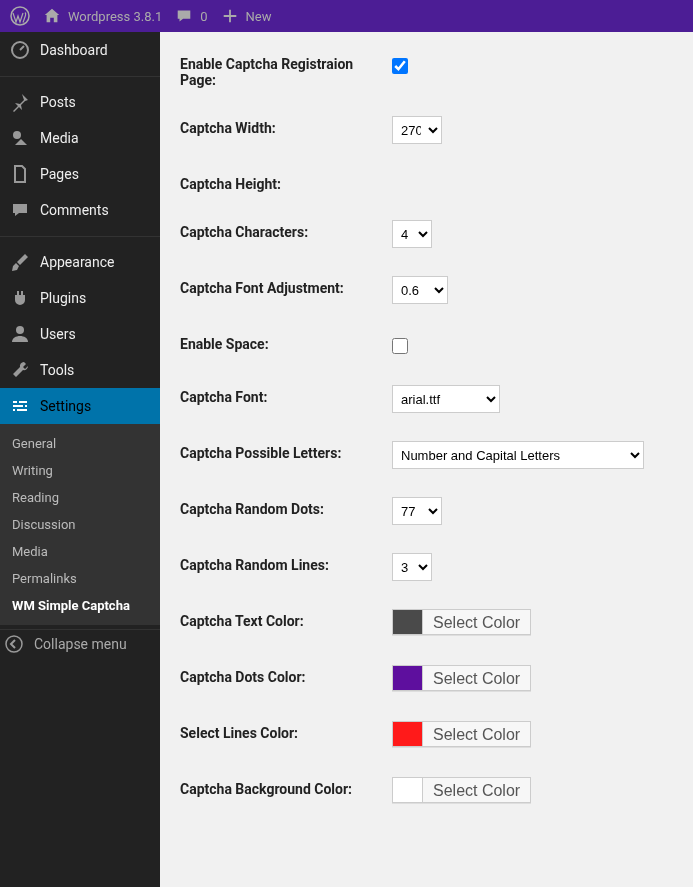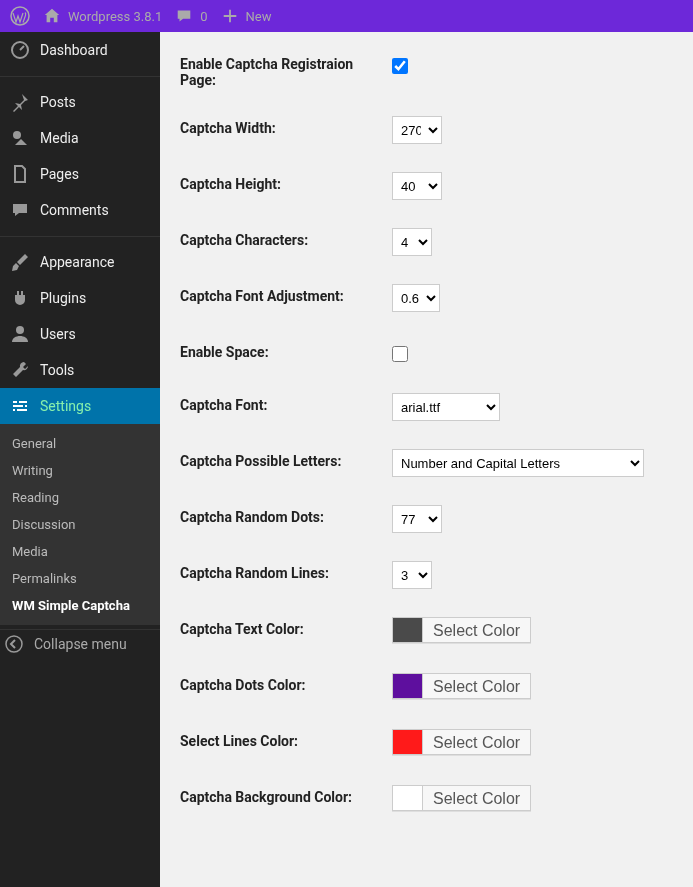--- a/index.html
+++ b/index.html
@@ -8,21 +8,21 @@
       font-size: 13px;
       color: #333;
       background: #f1f1f1;
       width: 693px;
       height: 887px;
       overflow: hidden;
     }
     
     
     .admin-bar {
-      background: #6d28d9;
+      background: #4c1d95;
       color: #aaa;
       height: 32px;
       display: flex;
       align-items: center;
       padding: 12px 10px;
       gap: 12px;
     }
     .admin-bar-item {
       display: flex;
       align-items: center;
@@ -49,21 +49,21 @@
       font-size: 14px;
     }
     .menu-item {
       display: flex;
       align-items: center;
       gap: 10px;
       padding: 8px 10px;
       color: #eee;
       cursor: pointer;
     }
-    .menu-item.active { background: #0073aa; color: #86efac; position: relative; }
+    .menu-item.active { background: #0073aa; color: #000000; position: relative; }
     .menu-item.active::after {
       content: "";
       position: absolute;
       right: -8px;
       top: 50%;
       transform: translateY(-50%);
       border: 8px solid transparent;
       border-right-color: #f1f1f1;
     }
     .menu-spacer { height: 8px; border-top: 1px solid #333; margin-top: 8px; }
@@ -313,36 +313,33 @@
 
     <div class="form-row">
       <div class="form-label">Captcha Width:</div>
       <div class="form-control">
         <select class="w-small"><option>270</option></select>
       </div>
     </div>
 
     <div class="form-row">
       <div class="form-label">Captcha Height:</div>
-      <div class="form-control">
-        <select class="w-small"><option>40</option></select>
-      </div>
     </div>
 
     <div class="form-row">
       <div class="form-label">Captcha Characters:</div>
       <div class="form-control">
         <select class="w-small" style="width:40px"><option>4</option></select>
       </div>
     </div>
 
     <div class="form-row">
       <div class="form-label">Captcha Font Adjustment:</div>
       <div class="form-control">
-        <select class="w-small" style="width:48px"><option>0.6</option></select>
+        <select class="w-small" style="width:56px"><option>0.6</option></select>
       </div>
     </div>
 
     <div class="form-row">
       <div class="form-label">Enable Space:</div>
       <div class="form-control">
         <input type="checkbox" style="">
       </div>
     </div>
 

